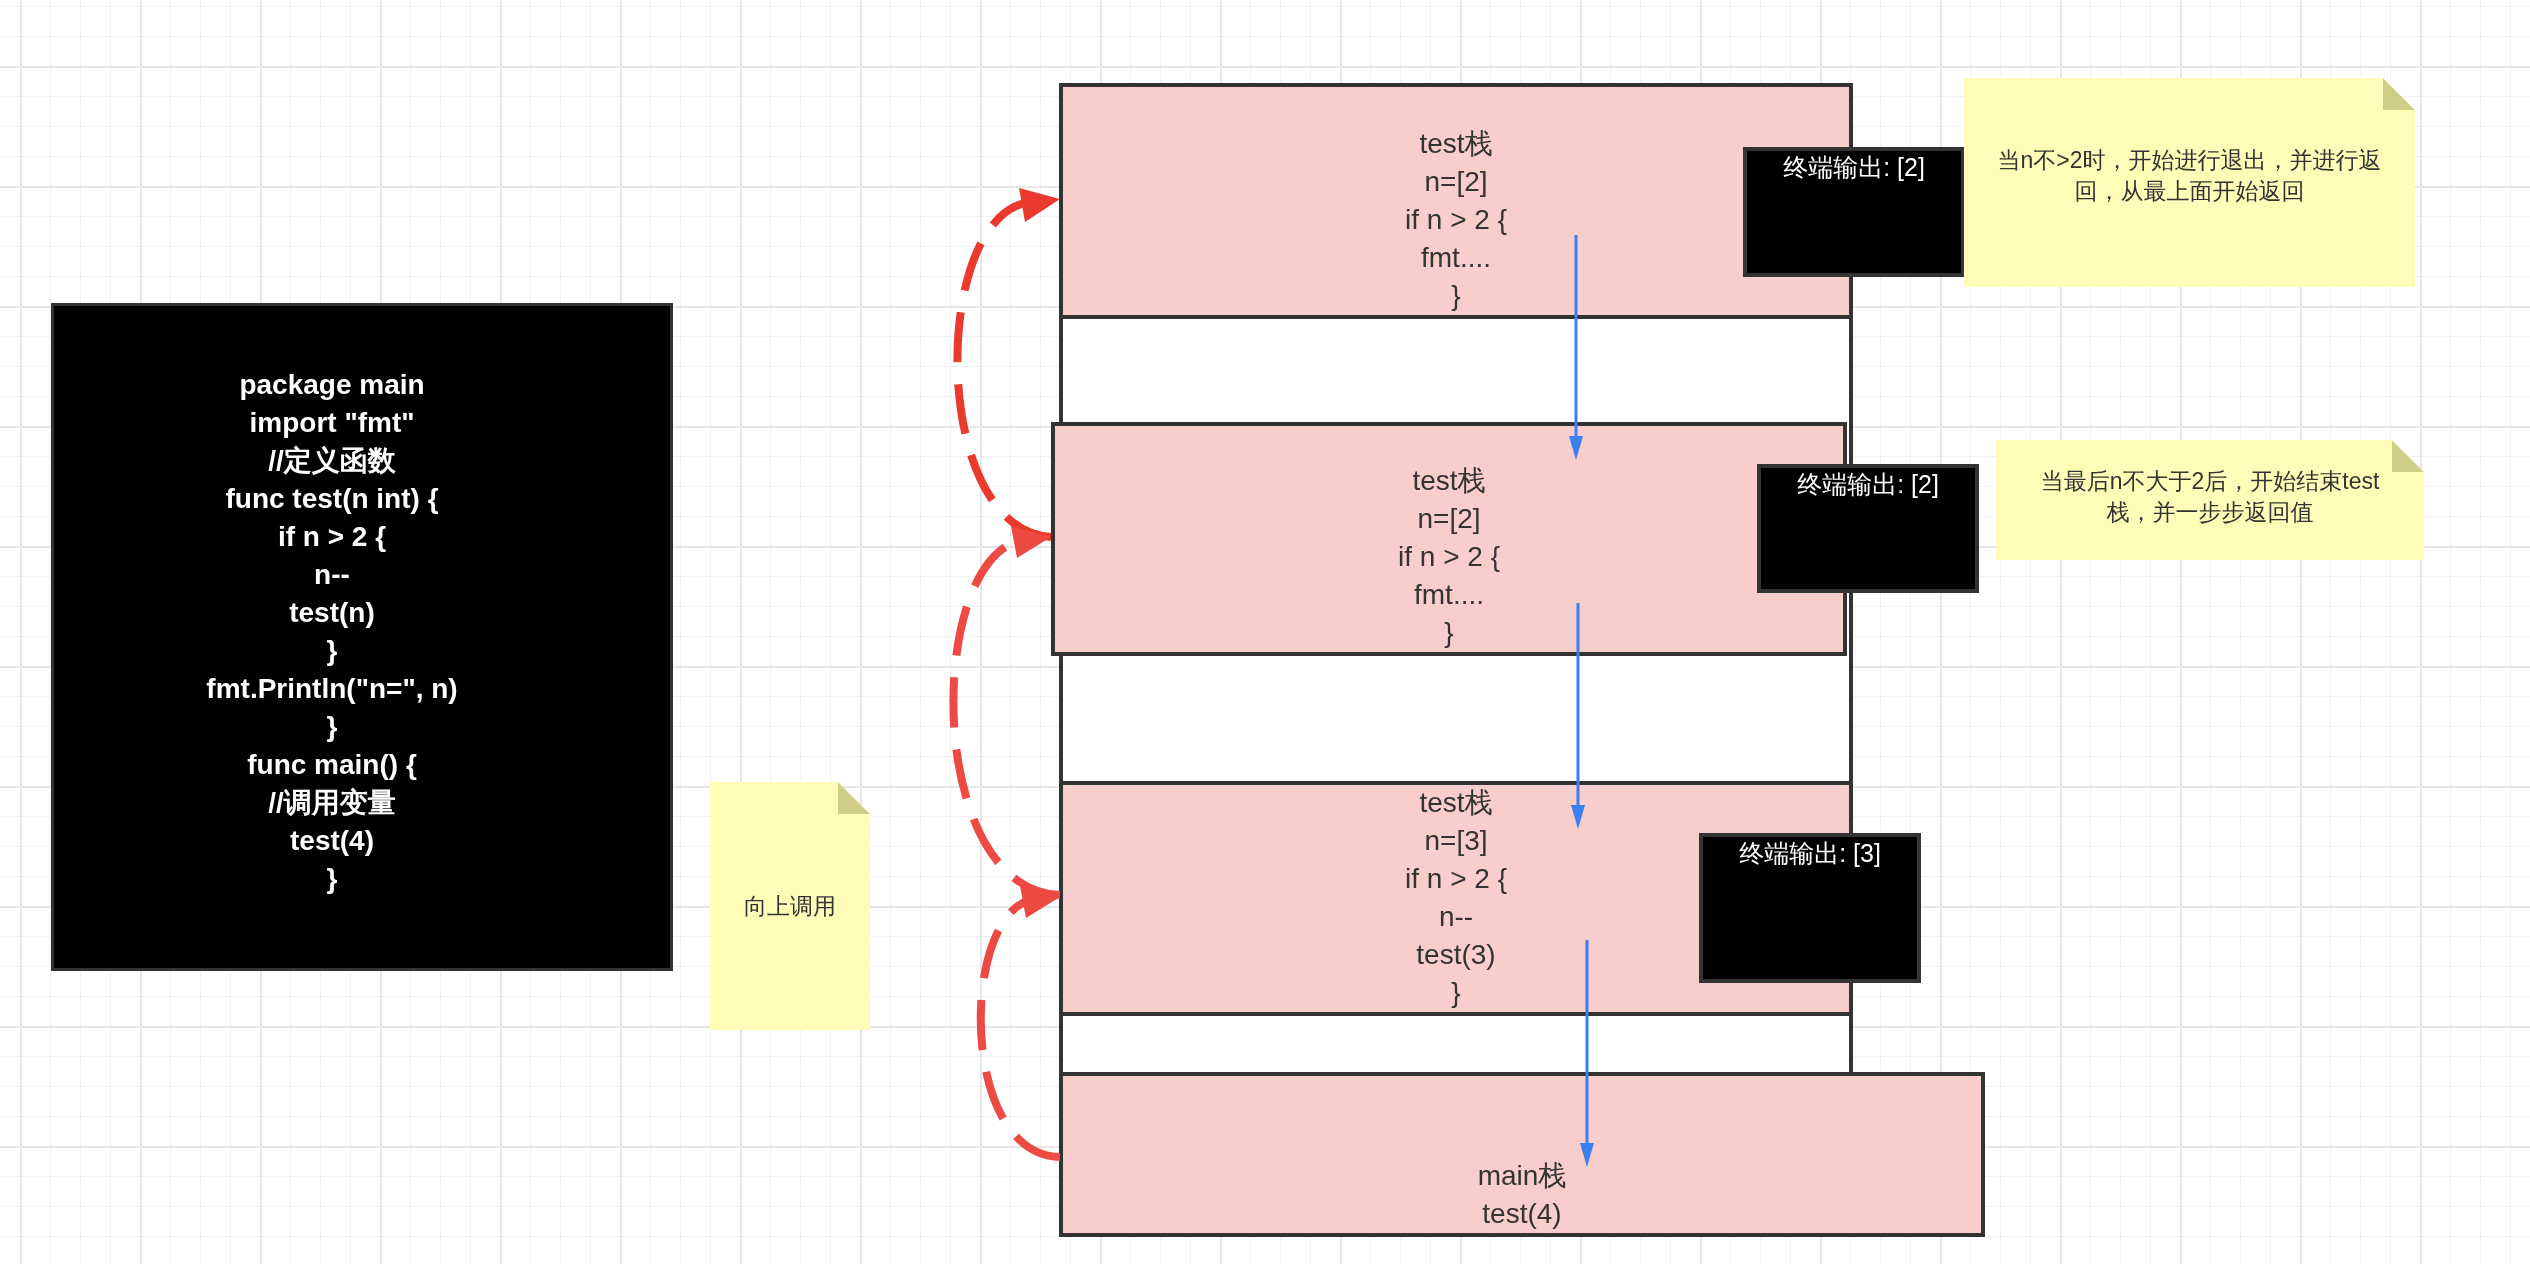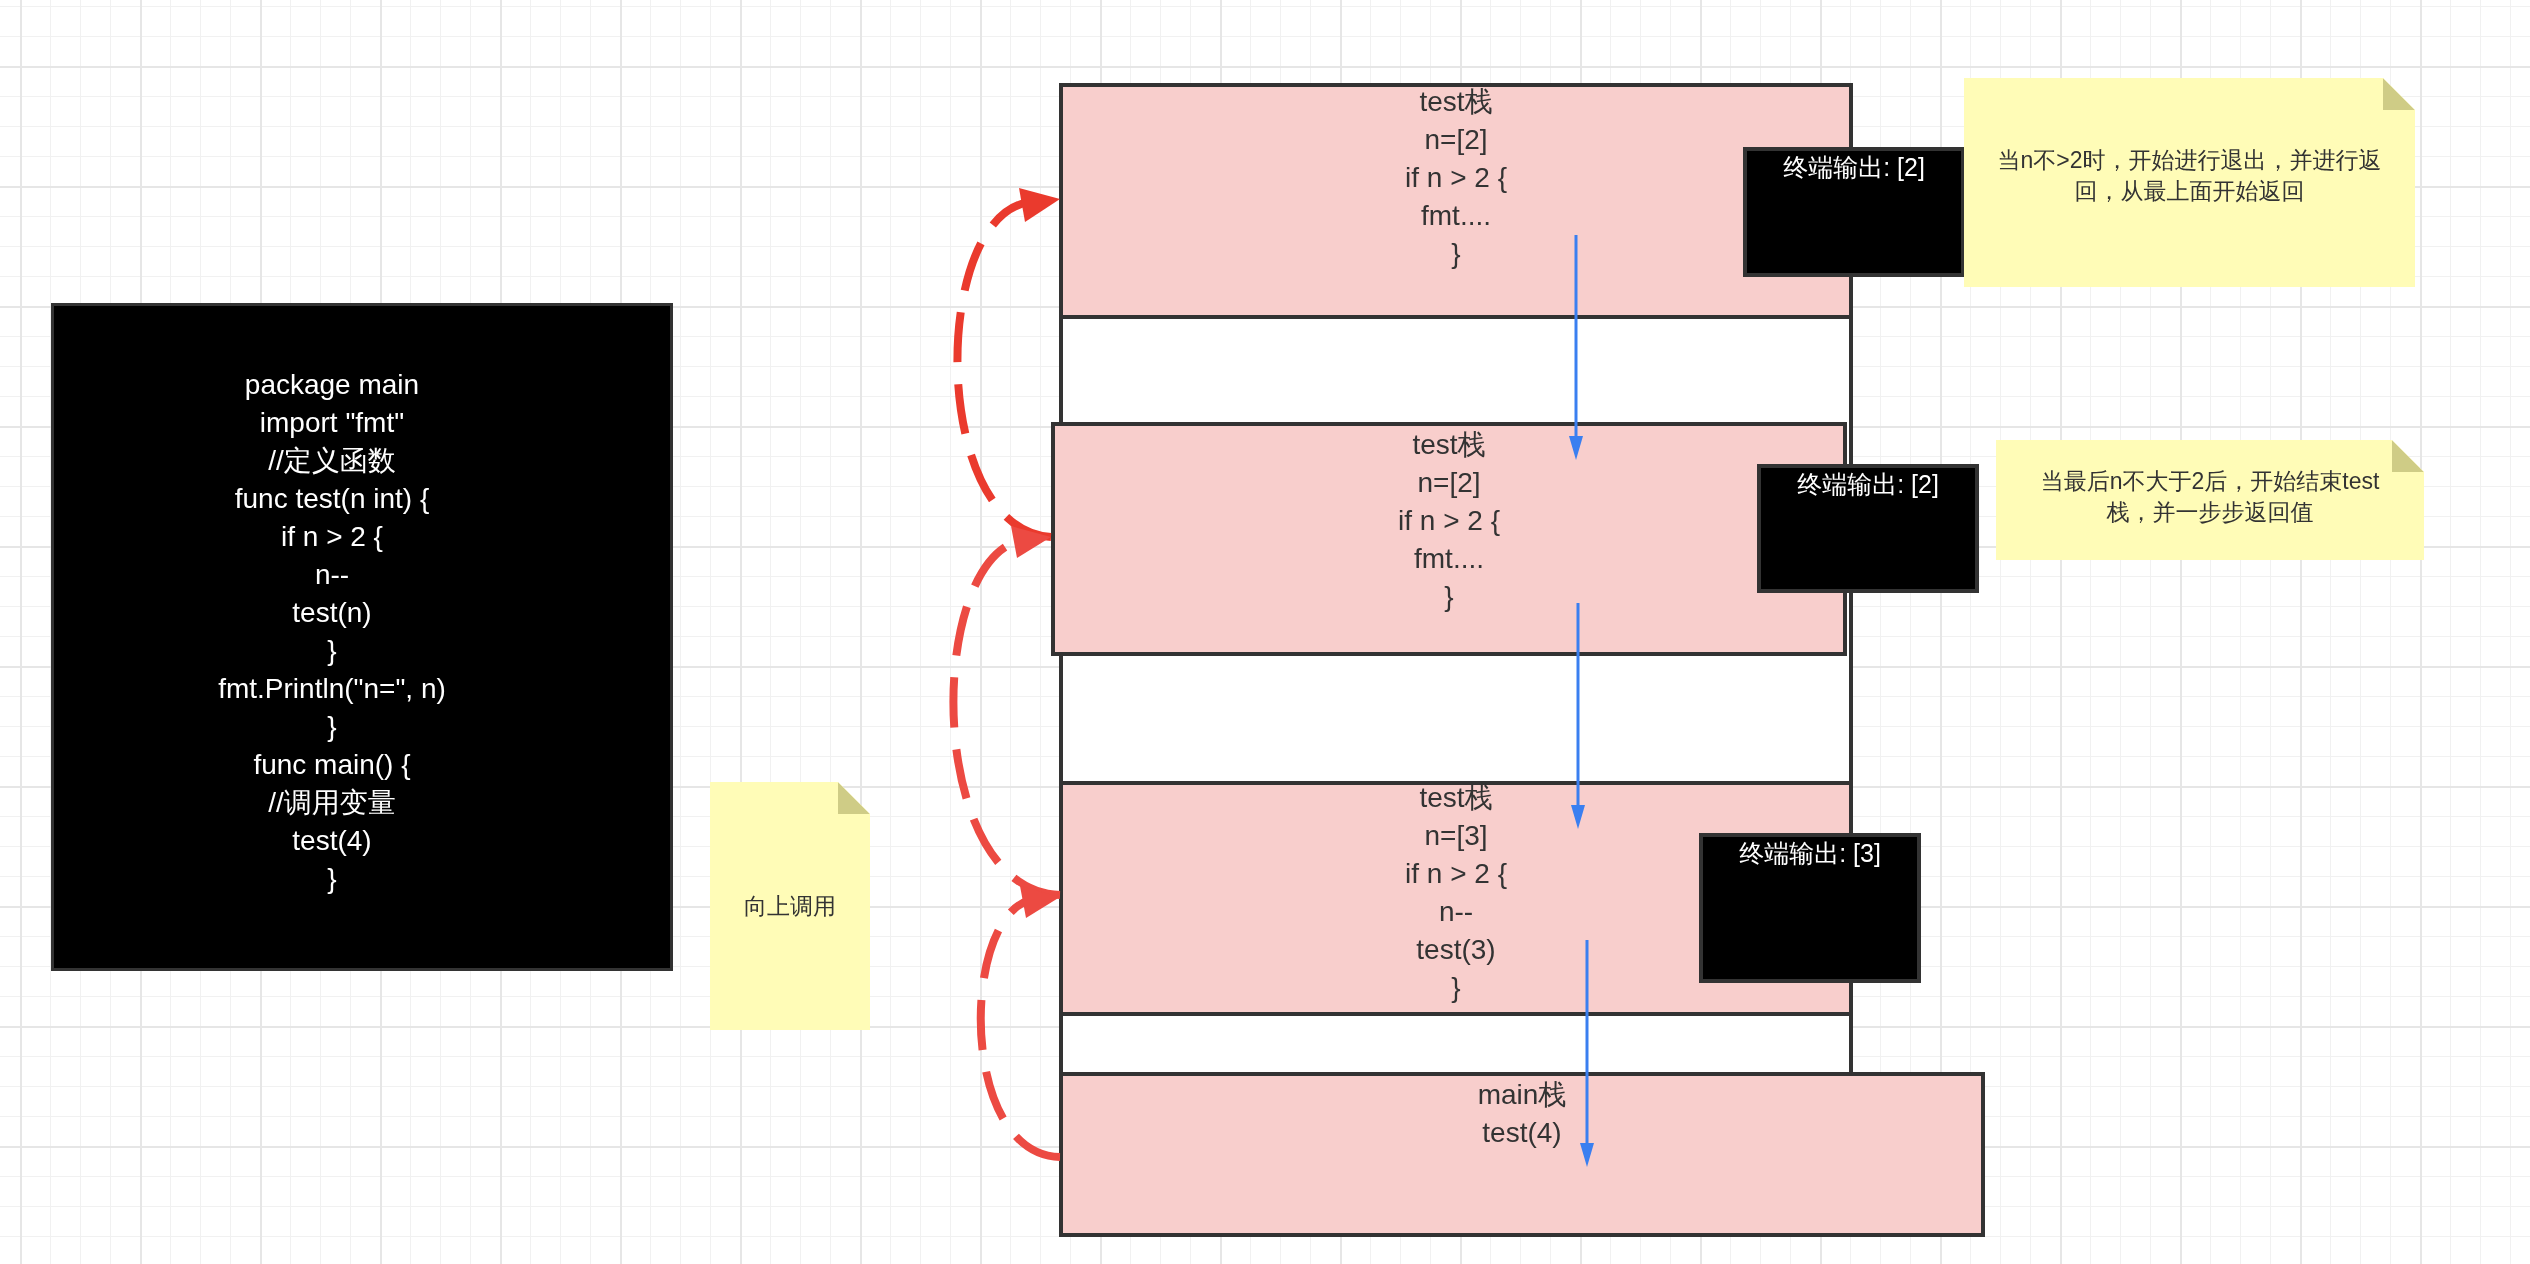--- a/index.html
+++ b/index.html
@@ -15,21 +15,21 @@
     background-position: 20px 66px, 20px 66px, 20px 6px, 20px 6px;
     font-family: "Liberation Sans", "DejaVu Sans", sans-serif;
   }
   .abs { position: absolute; box-sizing: border-box; }
   .code-box {
     left: 51px; top: 303px; width: 622px; height: 668px;
     background: #000; border: 3px solid #333;
     display: flex; align-items: center; justify-content: center;
   }
   .code-lines {
-    color: #fff; font-size: 28px; line-height: 38px; font-weight: normal;
+    color: #fff; font-size: 28px; line-height: 38px; font-weight: bold;
     text-align: center; margin-right: 60px; margin-top: -10px;
   }
   .code-line { display: block; white-space: pre; }
   .note {
     background: #fffcb7;
     display: flex; align-items: center; justify-content: center; text-align: center;
     color: #333; font-size: 23px; line-height: 31px;
     clip-path: polygon(0 0, calc(100% - 32px) 0, 100% 32px, 100% 100%, 0 100%);
   }
   .note .fold {
@@ -37,21 +37,21 @@
     background: #cfcc86;
     clip-path: polygon(0 0, 0 100%, 100% 100%);
   }
   .note-text { padding: 0 20px; }
   .stack-outer {
     left: 1059px; top: 83px; width: 794px; height: 1154px;
     background: #fff; border: 4px solid #333;
   }
   .frame {
     background: #f8cecc; border: 4px solid #333;
-    display: flex; align-items: flex-start; justify-content: center;
+    display: flex; align-items: flex-end; justify-content: center;
     color: #333; font-size: 28px; line-height: 38px; text-align: center;
   }
   .frame-line { display: block; white-space: pre; }
   .terminal {
     background: #000; border: 4px solid #333;
     display: flex; align-items: flex-start; justify-content: center;
     color: #fff; font-size: 25px;
   }
   svg.overlay { position: absolute; left: 0; top: 0; pointer-events: none; }
 </style>

